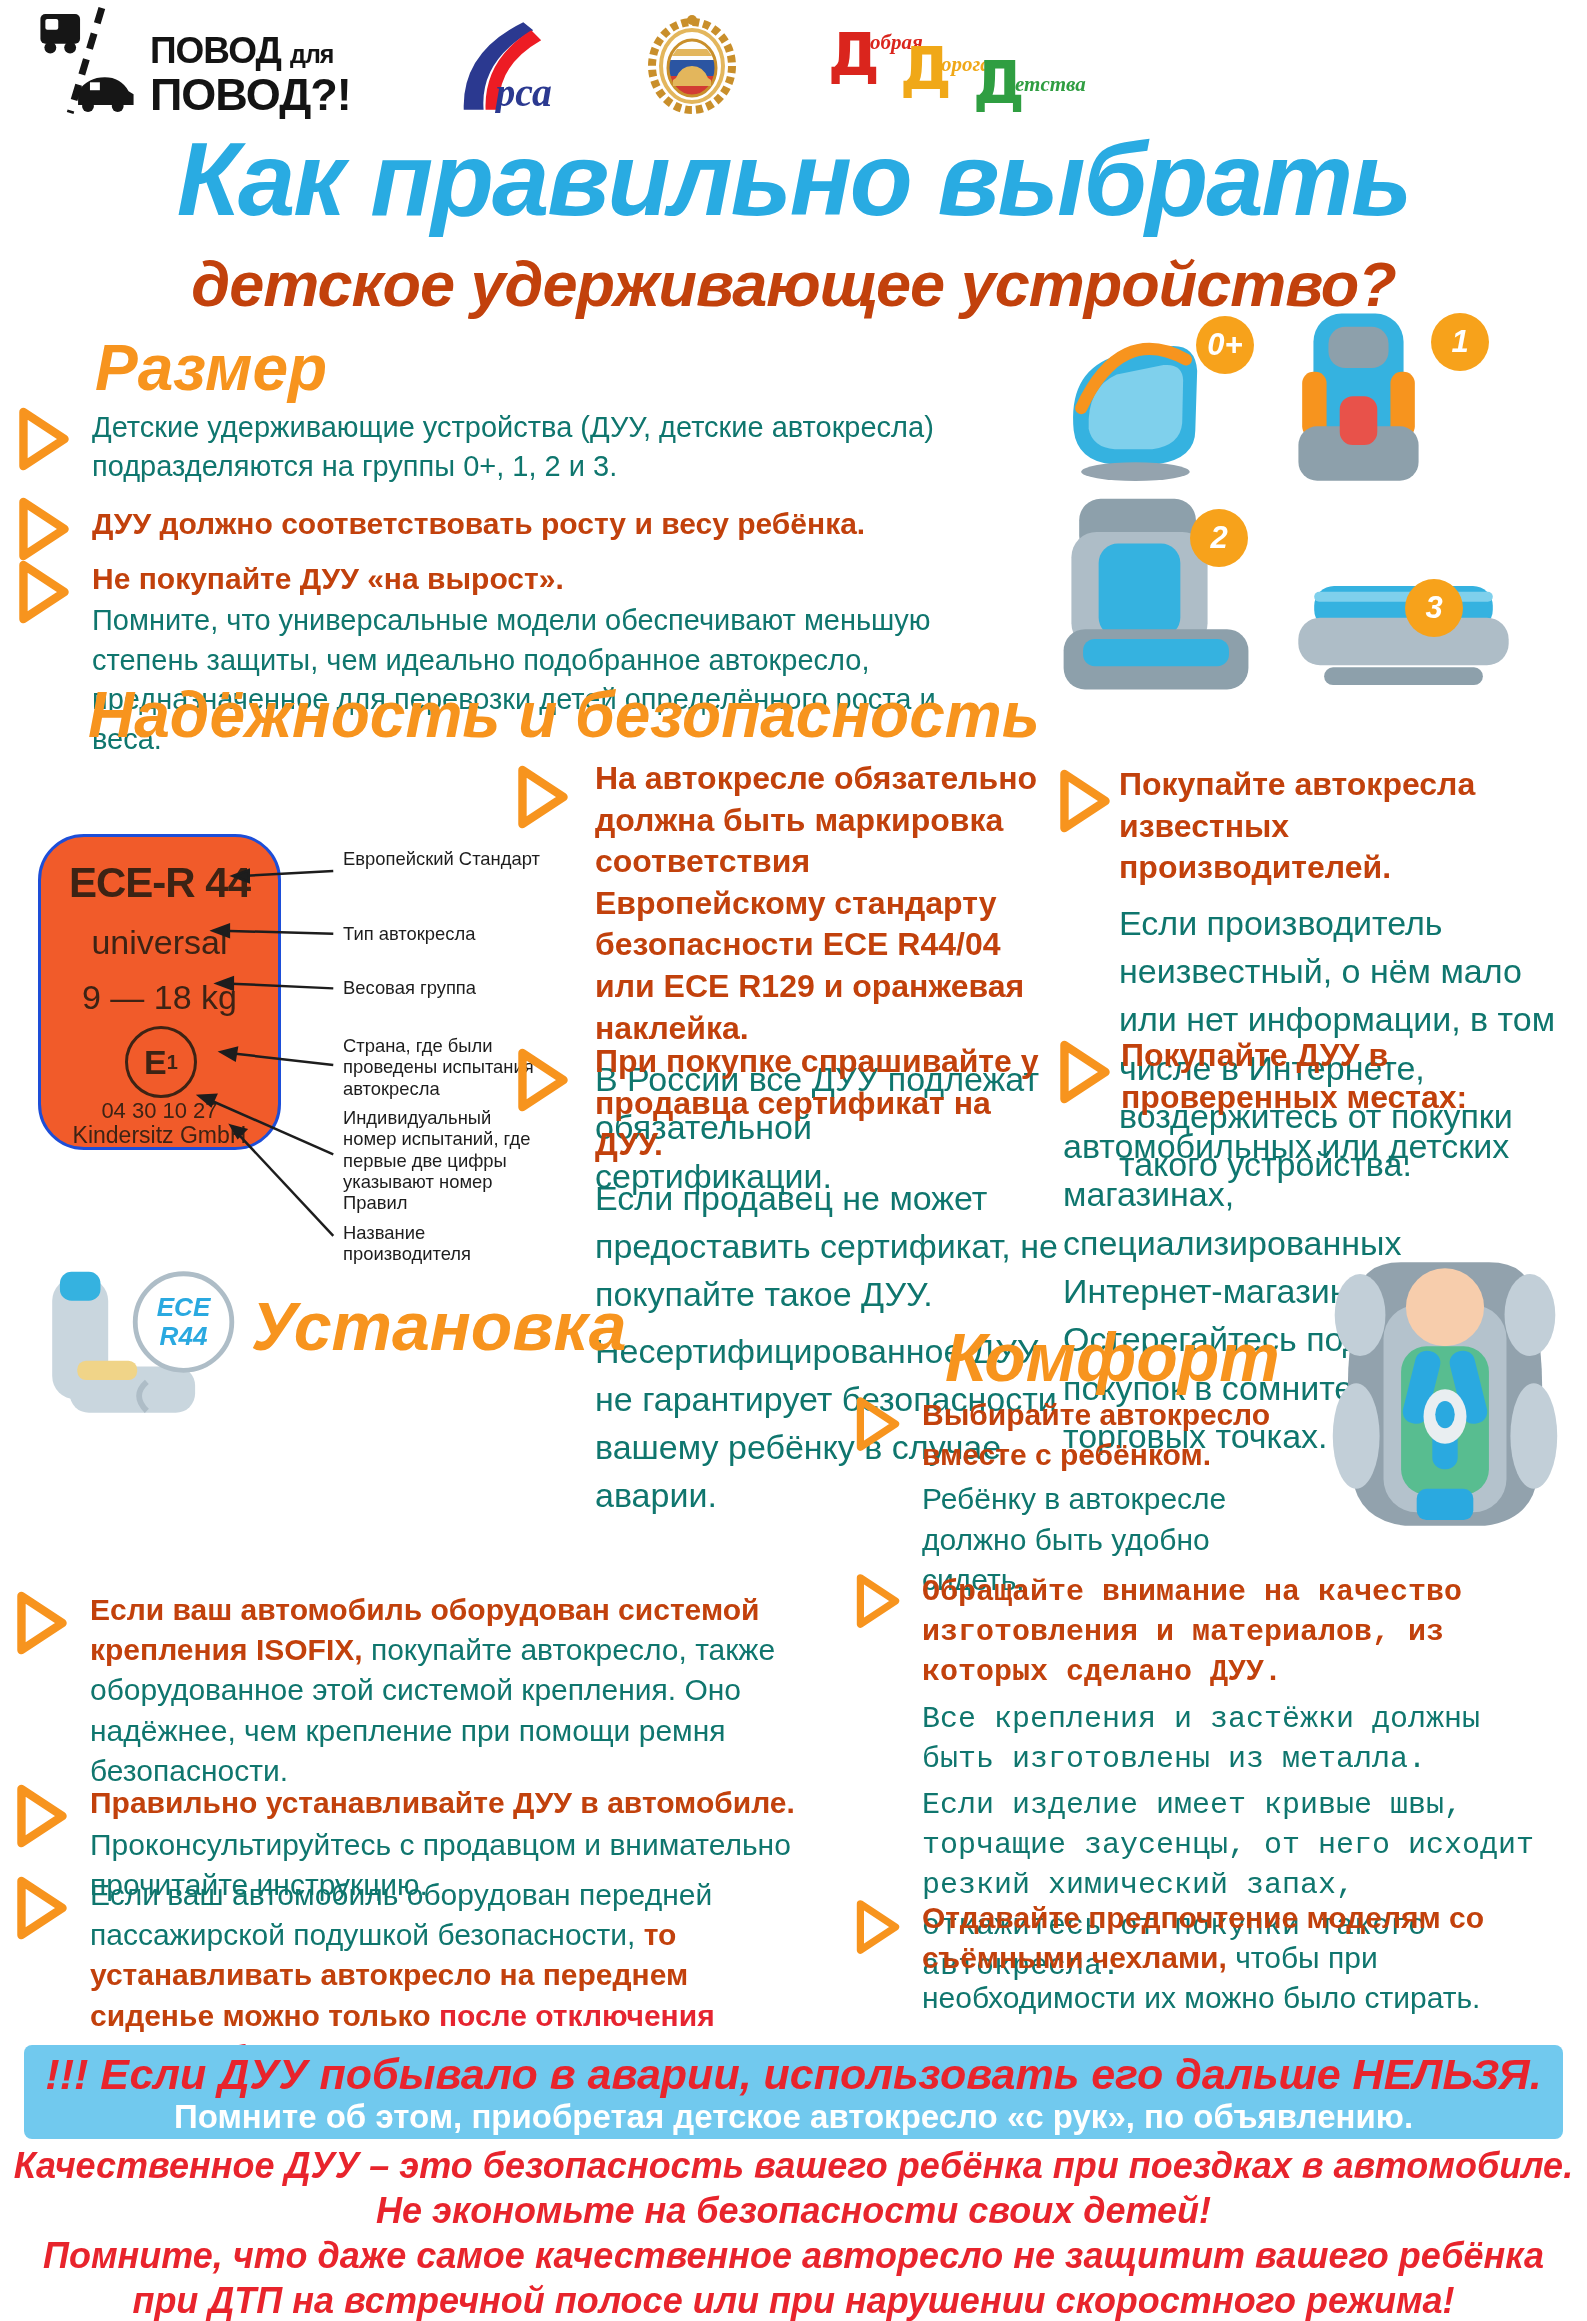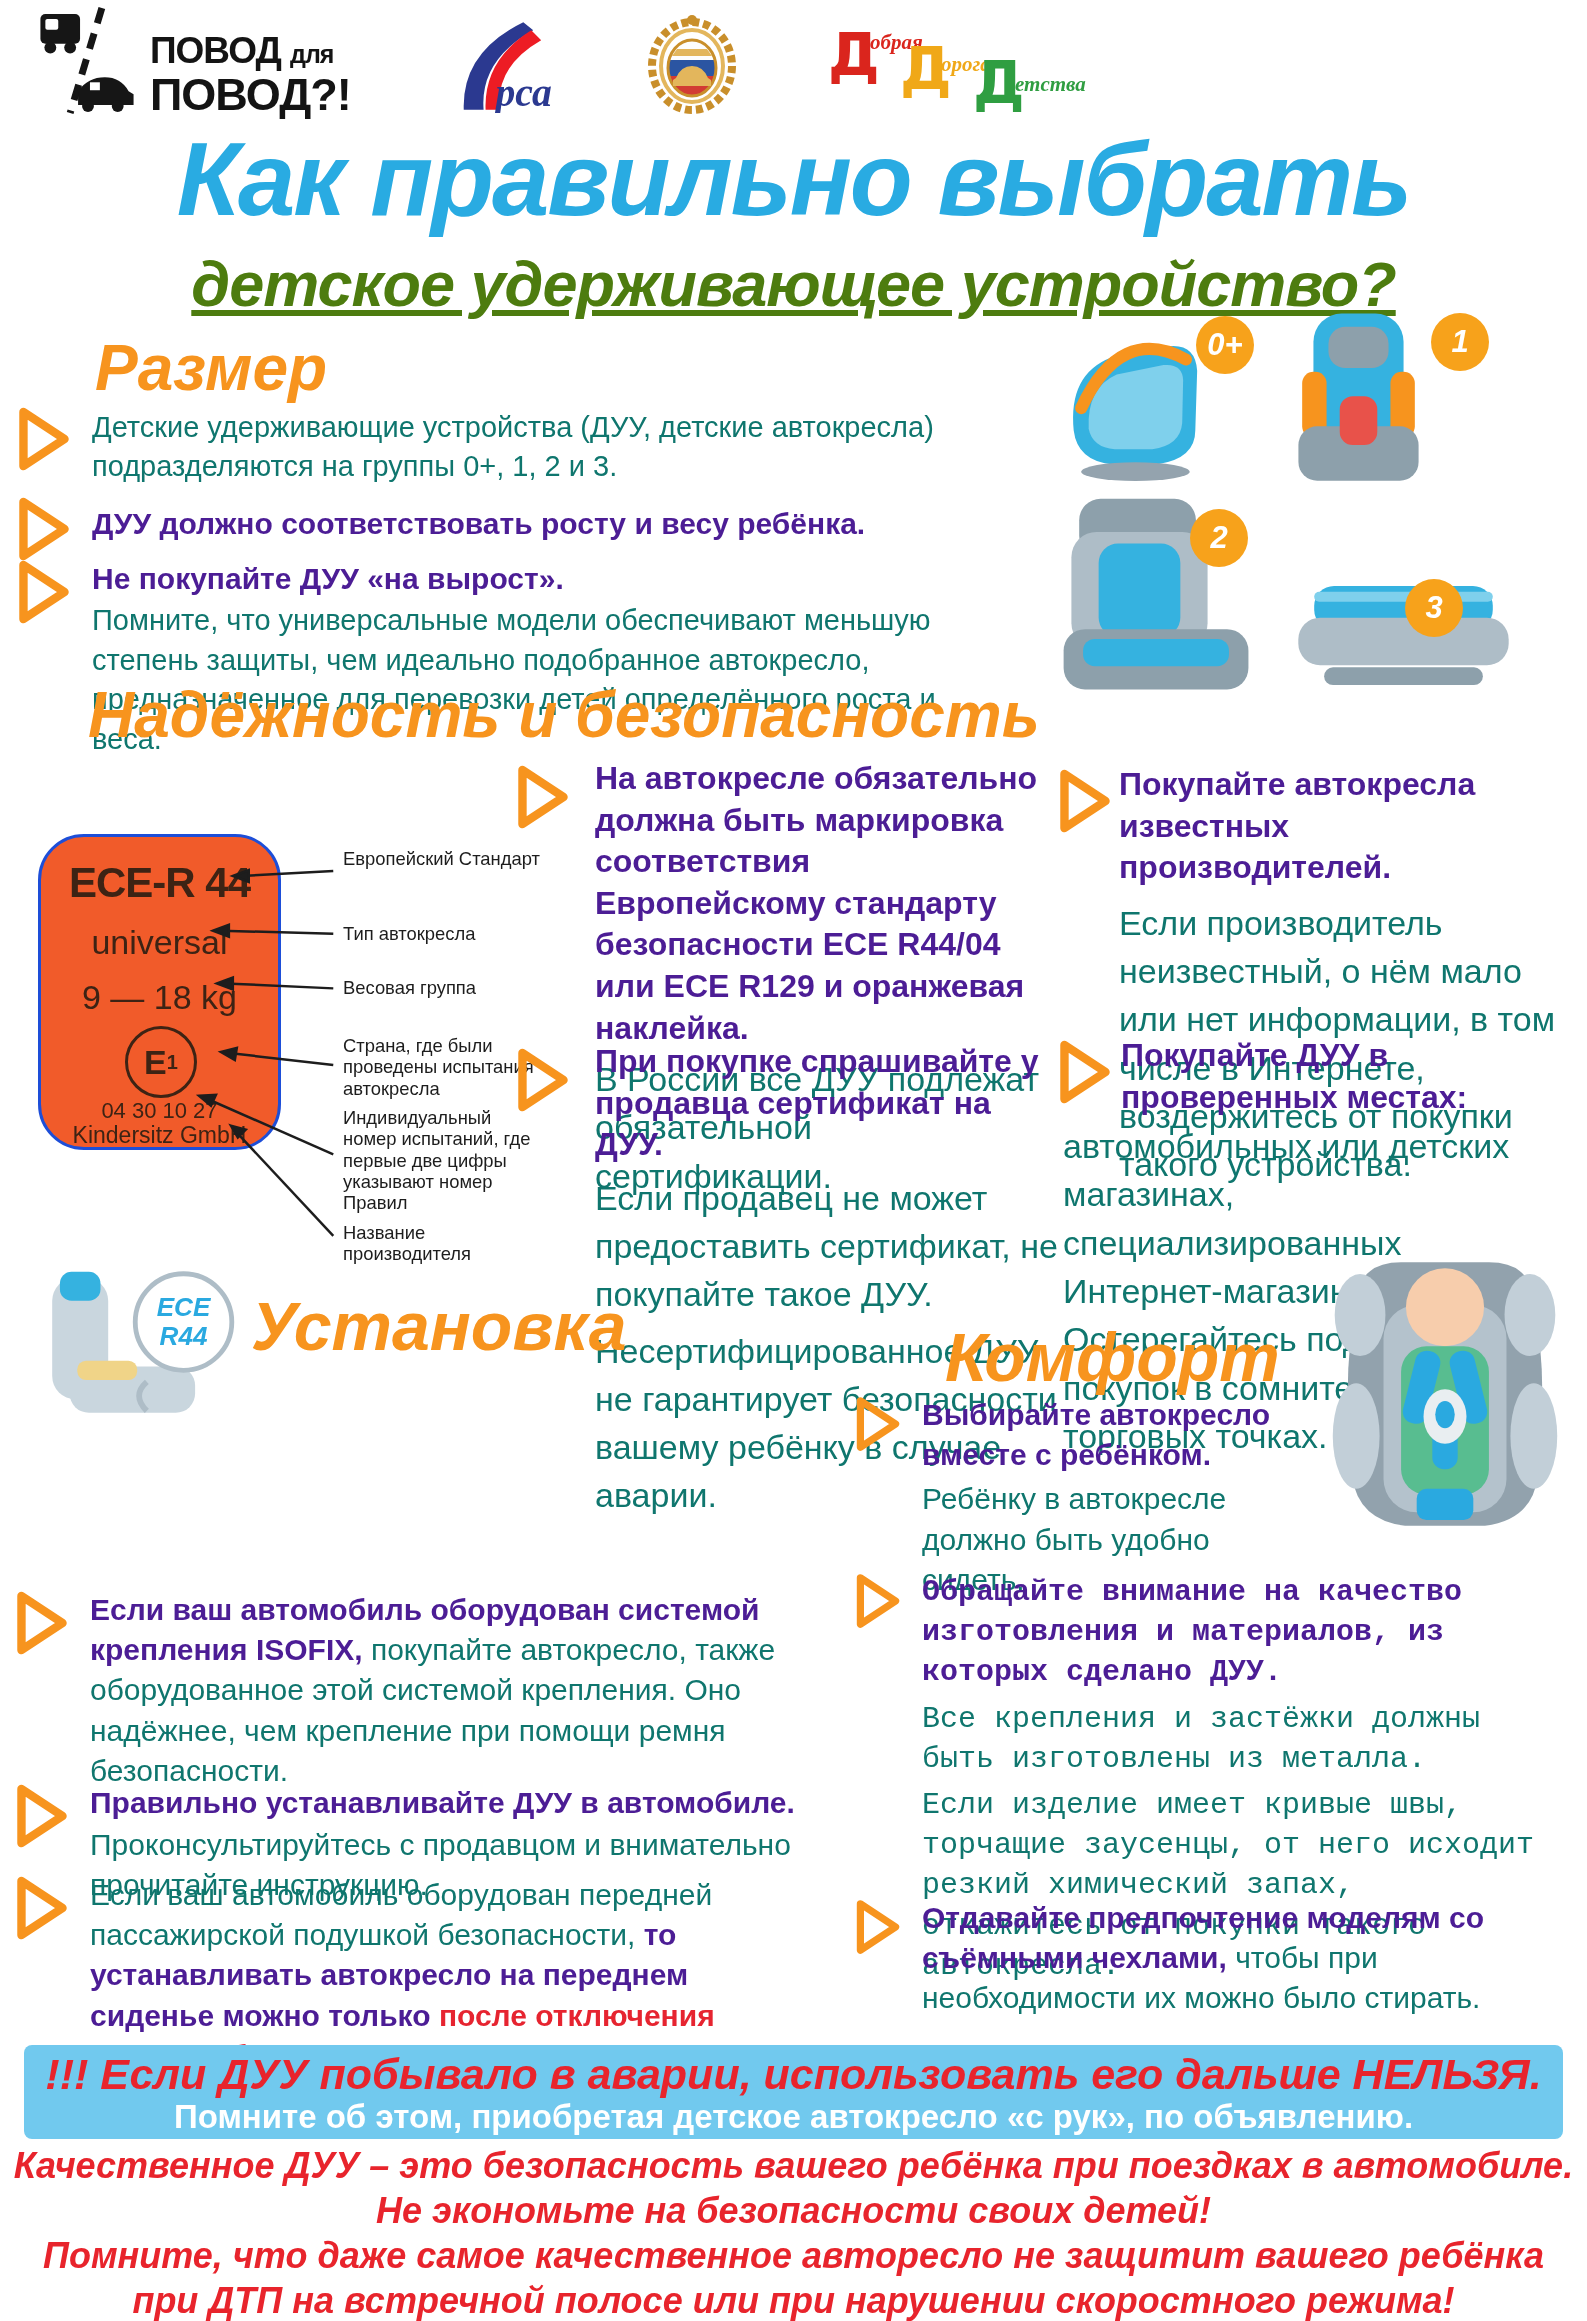--- a/index.html
+++ b/index.html
@@ -3,25 +3,25 @@
 <meta charset="utf-8">
 <style>
   html,body{margin:0;padding:0;background:#ffffff;}
   .page{position:relative;width:1587px;height:2321px;background:#ffffff;overflow:hidden;
         font-family:"Liberation Sans",sans-serif;color:#3a3a3a;}
   .abs{position:absolute;}
   
   .h-orange{color:#f7941e;font-style:italic;font-weight:bold;line-height:1;white-space:nowrap;}
   .title-l1{font-size:103px;font-weight:bold;font-style:italic;color:#29abe2;line-height:1.02;
             text-align:center;letter-spacing:-2px;white-space:nowrap;}
-  .title-l2{font-size:63px;font-weight:bold;font-style:italic;color:#4d7c0f;line-height:1.05;
-            text-align:center;letter-spacing:-1px;white-space:nowrap;text-decoration:underline;}
+  .title-l2{font-size:63px;font-weight:bold;font-style:italic;color:#c2410c;line-height:1.05;
+            text-align:center;letter-spacing:-1px;white-space:nowrap;}
   
   .blk{color:#0f766e;}
-  .blue-lead{color:#4c1d95;font-weight:bold;}
+  .blue-lead{color:#c2410c;font-weight:bold;}
   .red-lead{color:#e62430;font-weight:bold;}
   p{margin:0 0 10px 0;}
   .t29{font-size:29px;line-height:1.36;}
   .t30{font-size:30px;line-height:1.34;}
   .t31{font-size:34px;line-height:1.42;}
   .bullet{display:flex;gap:20px;align-items:flex-start;}
   .tri{width:56px;height:66px;flex:0 0 auto;}
   
   .ece-label{position:absolute;left:8px;top:8px;width:237px;height:310px;background:#f15b2a;
              border:3px solid #1d4ed8;border-radius:46px;color:#3d2314;text-align:center;}

